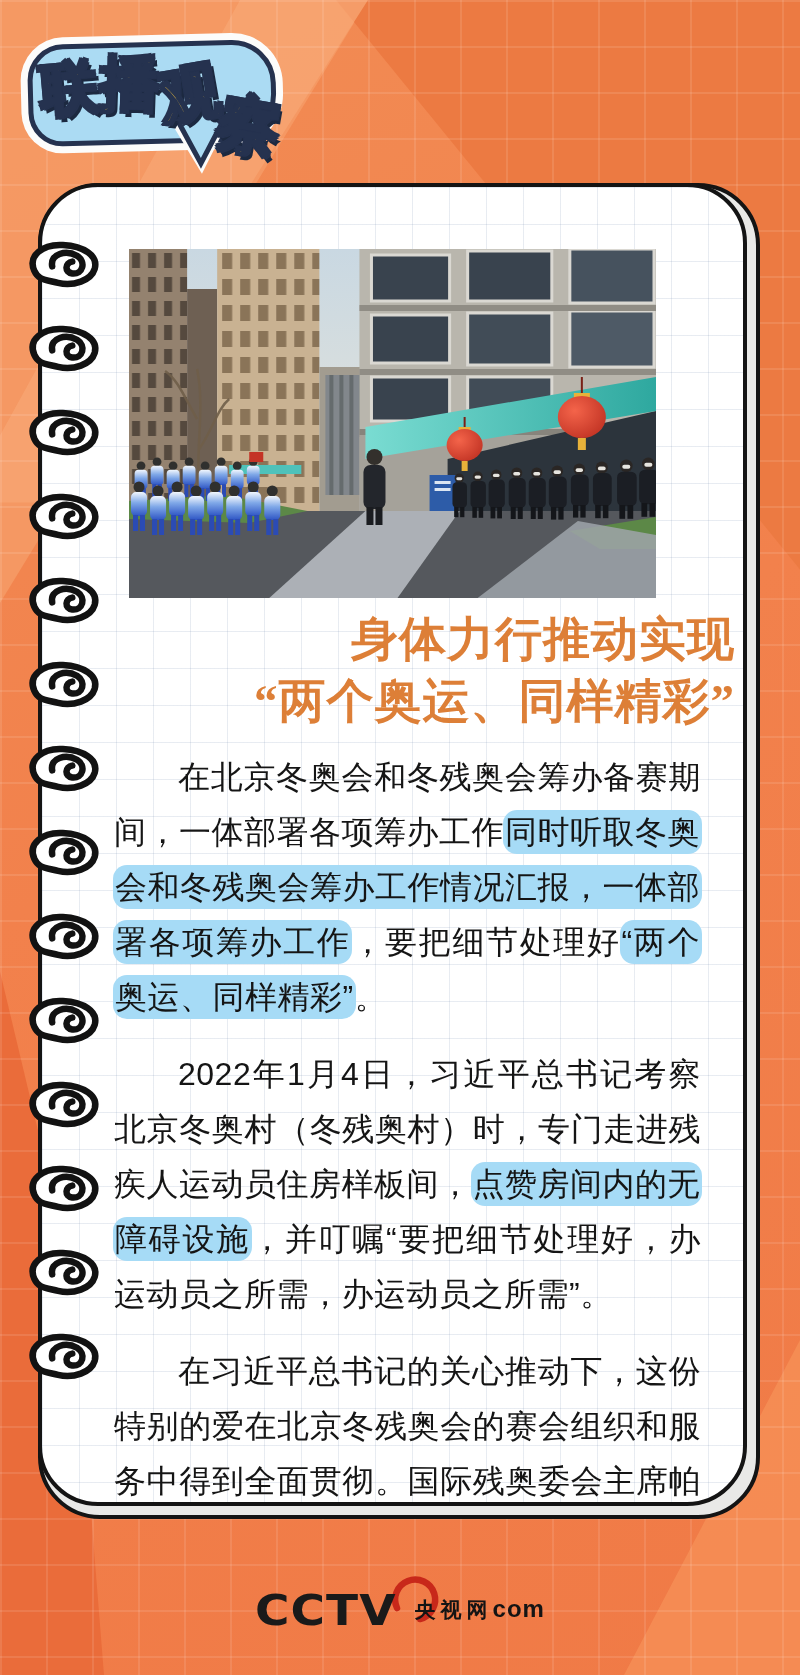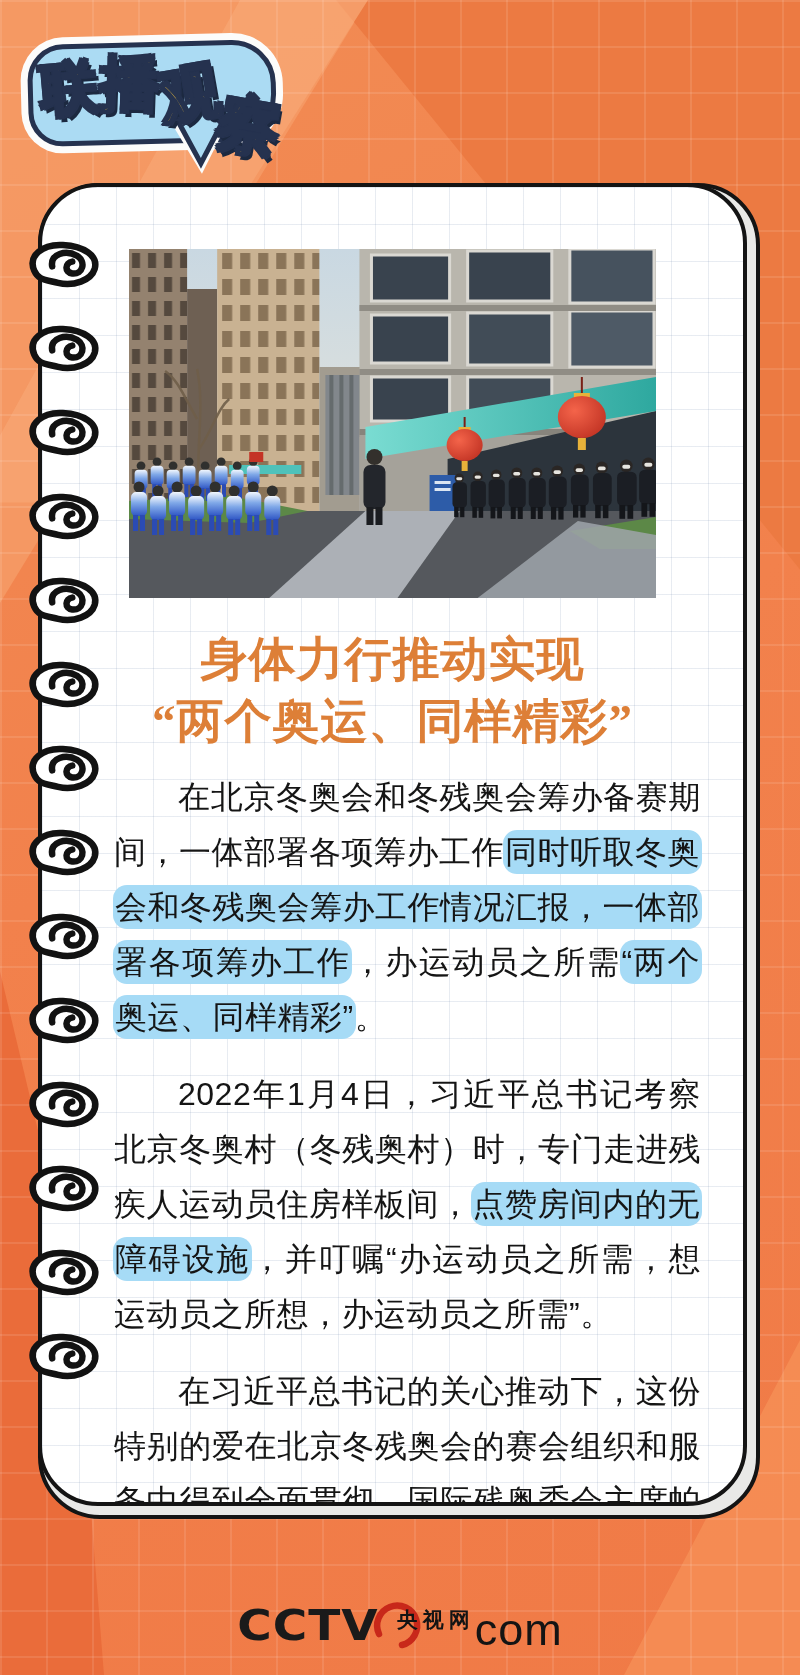--- a/index.html
+++ b/index.html
@@ -33,21 +33,21 @@
     background-image:
       linear-gradient(to right,rgba(150,168,195,.22) 1.5px,transparent 1.5px),
       linear-gradient(to bottom,rgba(150,168,195,.22) 1.5px,transparent 1.5px);
     background-size:37px 37px;background-color:#fff;
   }
 
   .photo{display:block;width:527px;height:349px;margin:62px auto 0;}
   .photo svg{display:block;width:100%;height:100%;}
 
   .title{
-    margin:30px 8px 16px;text-align:center;
+    margin:10px 8px 16px;text-align:right;
     font-family:"Liberation Serif","DejaVu Serif",serif;
     font-weight:700;font-size:47px;line-height:1.32;letter-spacing:1px;
     color:var(--title-orange,#DD7F37);
   }
   .article{padding:2px 42px 0 72px;}
   .article p{
     margin:0 0 22px;font-size:32px;line-height:55px;color:#151515;
     text-align:justify;text-indent:2em;letter-spacing:.5px;
   }
   .article .hl{
@@ -75,30 +75,30 @@
     text-shadow:-2px -2px 0 #25324F,2px -2px 0 #25324F,-2px 2px 0 #25324F,2px 2px 0 #25324F,4px 5px 0 #1C2940;
   }
   .ch0{left:40px;top:50px;font-size:58px;transform:rotate(-5deg);}
   .ch1{left:100px;top:44px;font-size:60px;transform:rotate(2deg);}
   .ch2{left:160px;top:54px;font-size:60px;transform:rotate(-10deg);}
   .ch3{left:218px;top:84px;font-size:62px;transform:rotate(10deg);}
 
   
   .footer{
     position:absolute;left:0;right:0;top:1566px;height:86px;z-index:3;
-    display:flex;align-items:flex-end;justify-content:center;
+    display:flex;align-items:center;justify-content:center;
   }
   .cctv{
     font-size:47px;font-weight:800;color:#1A1A1A;letter-spacing:1px;
     font-family:"DejaVu Sans","Liberation Sans",sans-serif;transform:scaleY(.92);
   }
   .swoosh{width:56px;height:56px;margin:-22px -14px 0 -10px;}
   .site{display:flex;flex-direction:row;align-items:flex-start;margin-left:-14px;margin-top:2px;}
   .site-cn{font-size:21px;letter-spacing:5px;color:#141414;font-weight:700;}
-  .site-com{font-size:45px;font-weight:400;color:#141414;line-height:1;margin-top:1px;letter-spacing:1px;}
+  .site-com{font-size:24px;font-weight:700;color:#141414;line-height:1;margin-top:1px;letter-spacing:1px;}
 
   .defs-hidden{position:absolute;width:0;height:0;overflow:hidden;}
 </style>
 </head>
 <body>
 
 <div class="poster">
 
   <div class="bg-shape bg-tl"></div>
   <div class="bg-shape bg-tr"></div>
@@ -253,22 +253,22 @@
           </g>
         </svg>
       </div>
 
       <h1 class="title">
         <span>身体力行推动实现</span><br>
         <span>“两个奥运、同样精彩”</span>
       </h1>
 
       <div class="article">
-        <p><span>在北京冬奥会和冬残奥会筹办备赛期间，一体部署各项筹办工作</span><span class="hl">同时听取冬奥会和冬残奥会筹办工作情况汇报，一体部署各项筹办工作</span><span>，办运动员之所需</span><span class="hl">“两个奥运、同样精彩”</span><span>。</span></p>
-        <p><span>2022年1月4日，习近平总书记考察北京冬奥村（冬残奥村）时，专门走进残疾人运动员住房样板间，</span><span class="hl">点赞房间内的无障碍设施</span><span>，并叮嘱“办运动员之所需，想运动员之所想，办运动员之所需”。</span></p>
+        <p><span>在北京冬奥会和冬残奥会筹办备赛期间，一体部署各项筹办工作</span><span class="hl">同时听取冬奥会和冬残奥会筹办工作情况汇报，一体部署各项筹办工作</span><span>，要把细节处理好</span><span class="hl">“两个奥运、同样精彩”</span><span>。</span></p>
+        <p><span>2022年1月4日，习近平总书记考察北京冬奥村（冬残奥村）时，专门走进残疾人运动员住房样板间，</span><span class="hl">点赞房间内的无障碍设施</span><span>，并叮嘱“要把细节处理好，办运动员之所需，办运动员之所需”。</span></p>
         <p><span>在习近平总书记的关心推动下，这份特别的爱在北京冬残奥会的赛会组织和服务中得到全面贯彻。国际残奥委会主席帕森斯盛赞北京冬残奥会“令人惊叹、安全可靠、精彩非凡，</span></p>
       </div>
 
     </div>
   </div>
 
   <div class="rings">
       <svg viewBox="0 0 64 44" class="ring">
         <use href="#ring-shape"></use>
       </svg>

